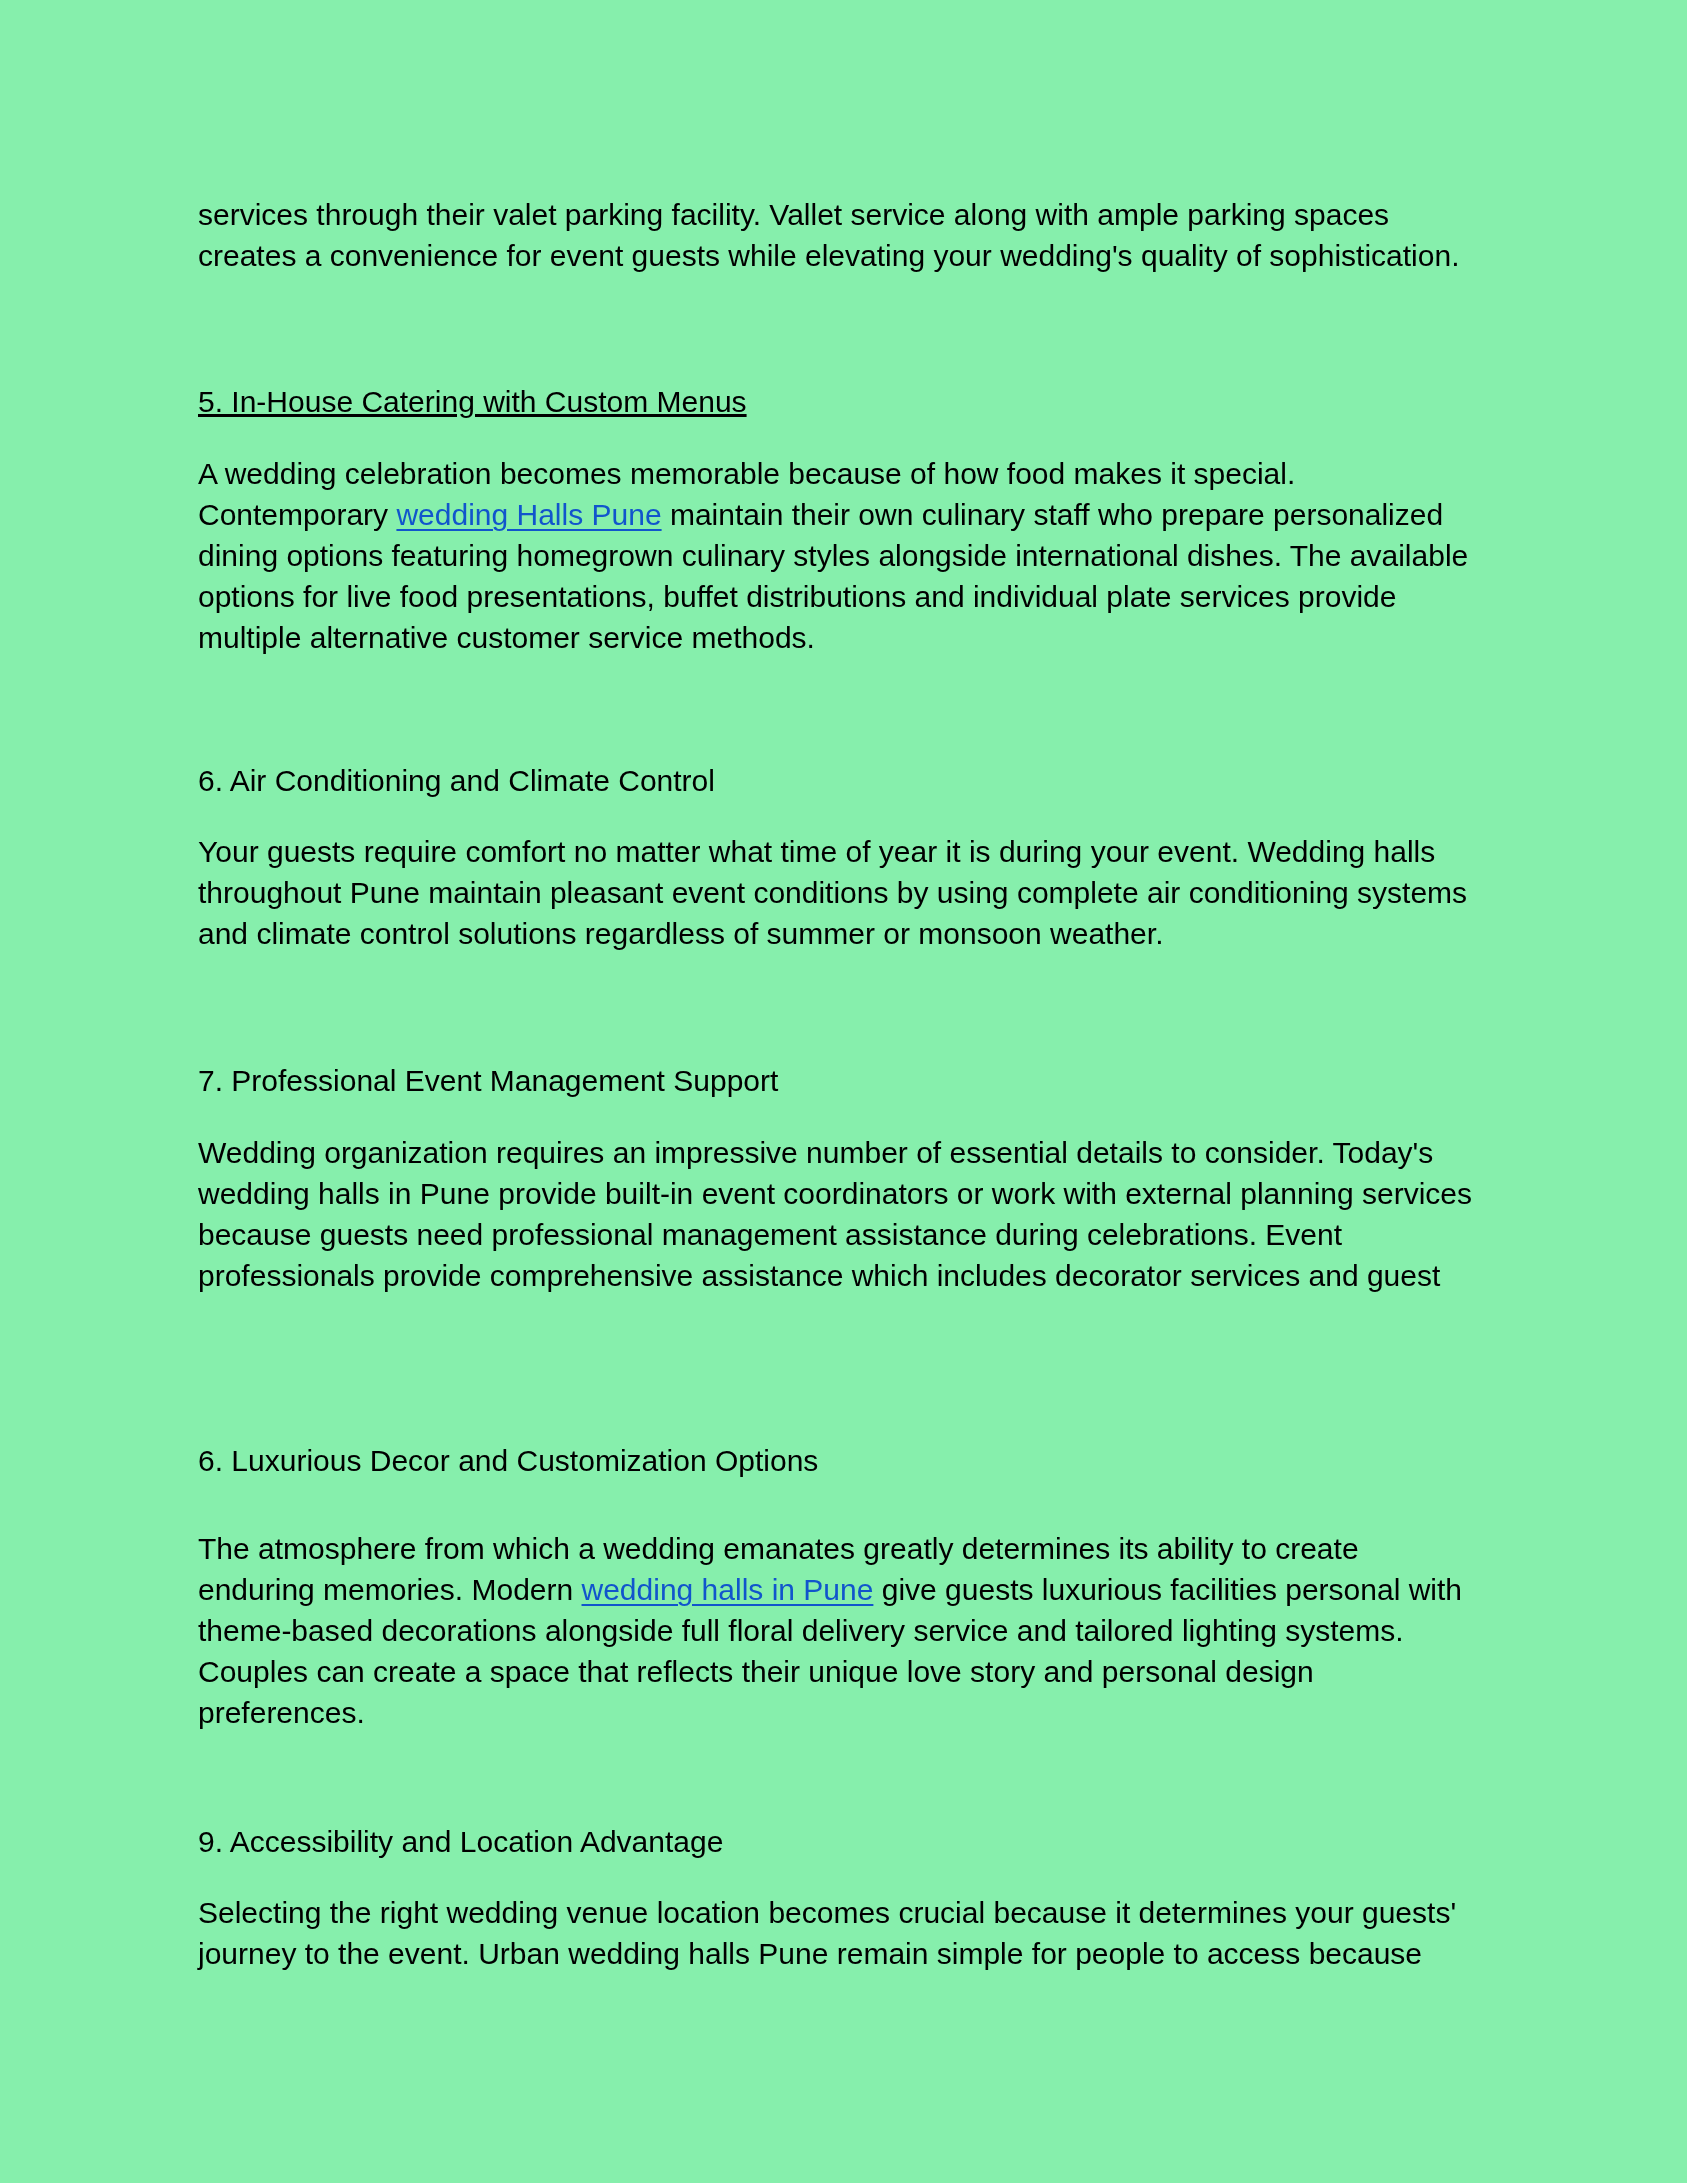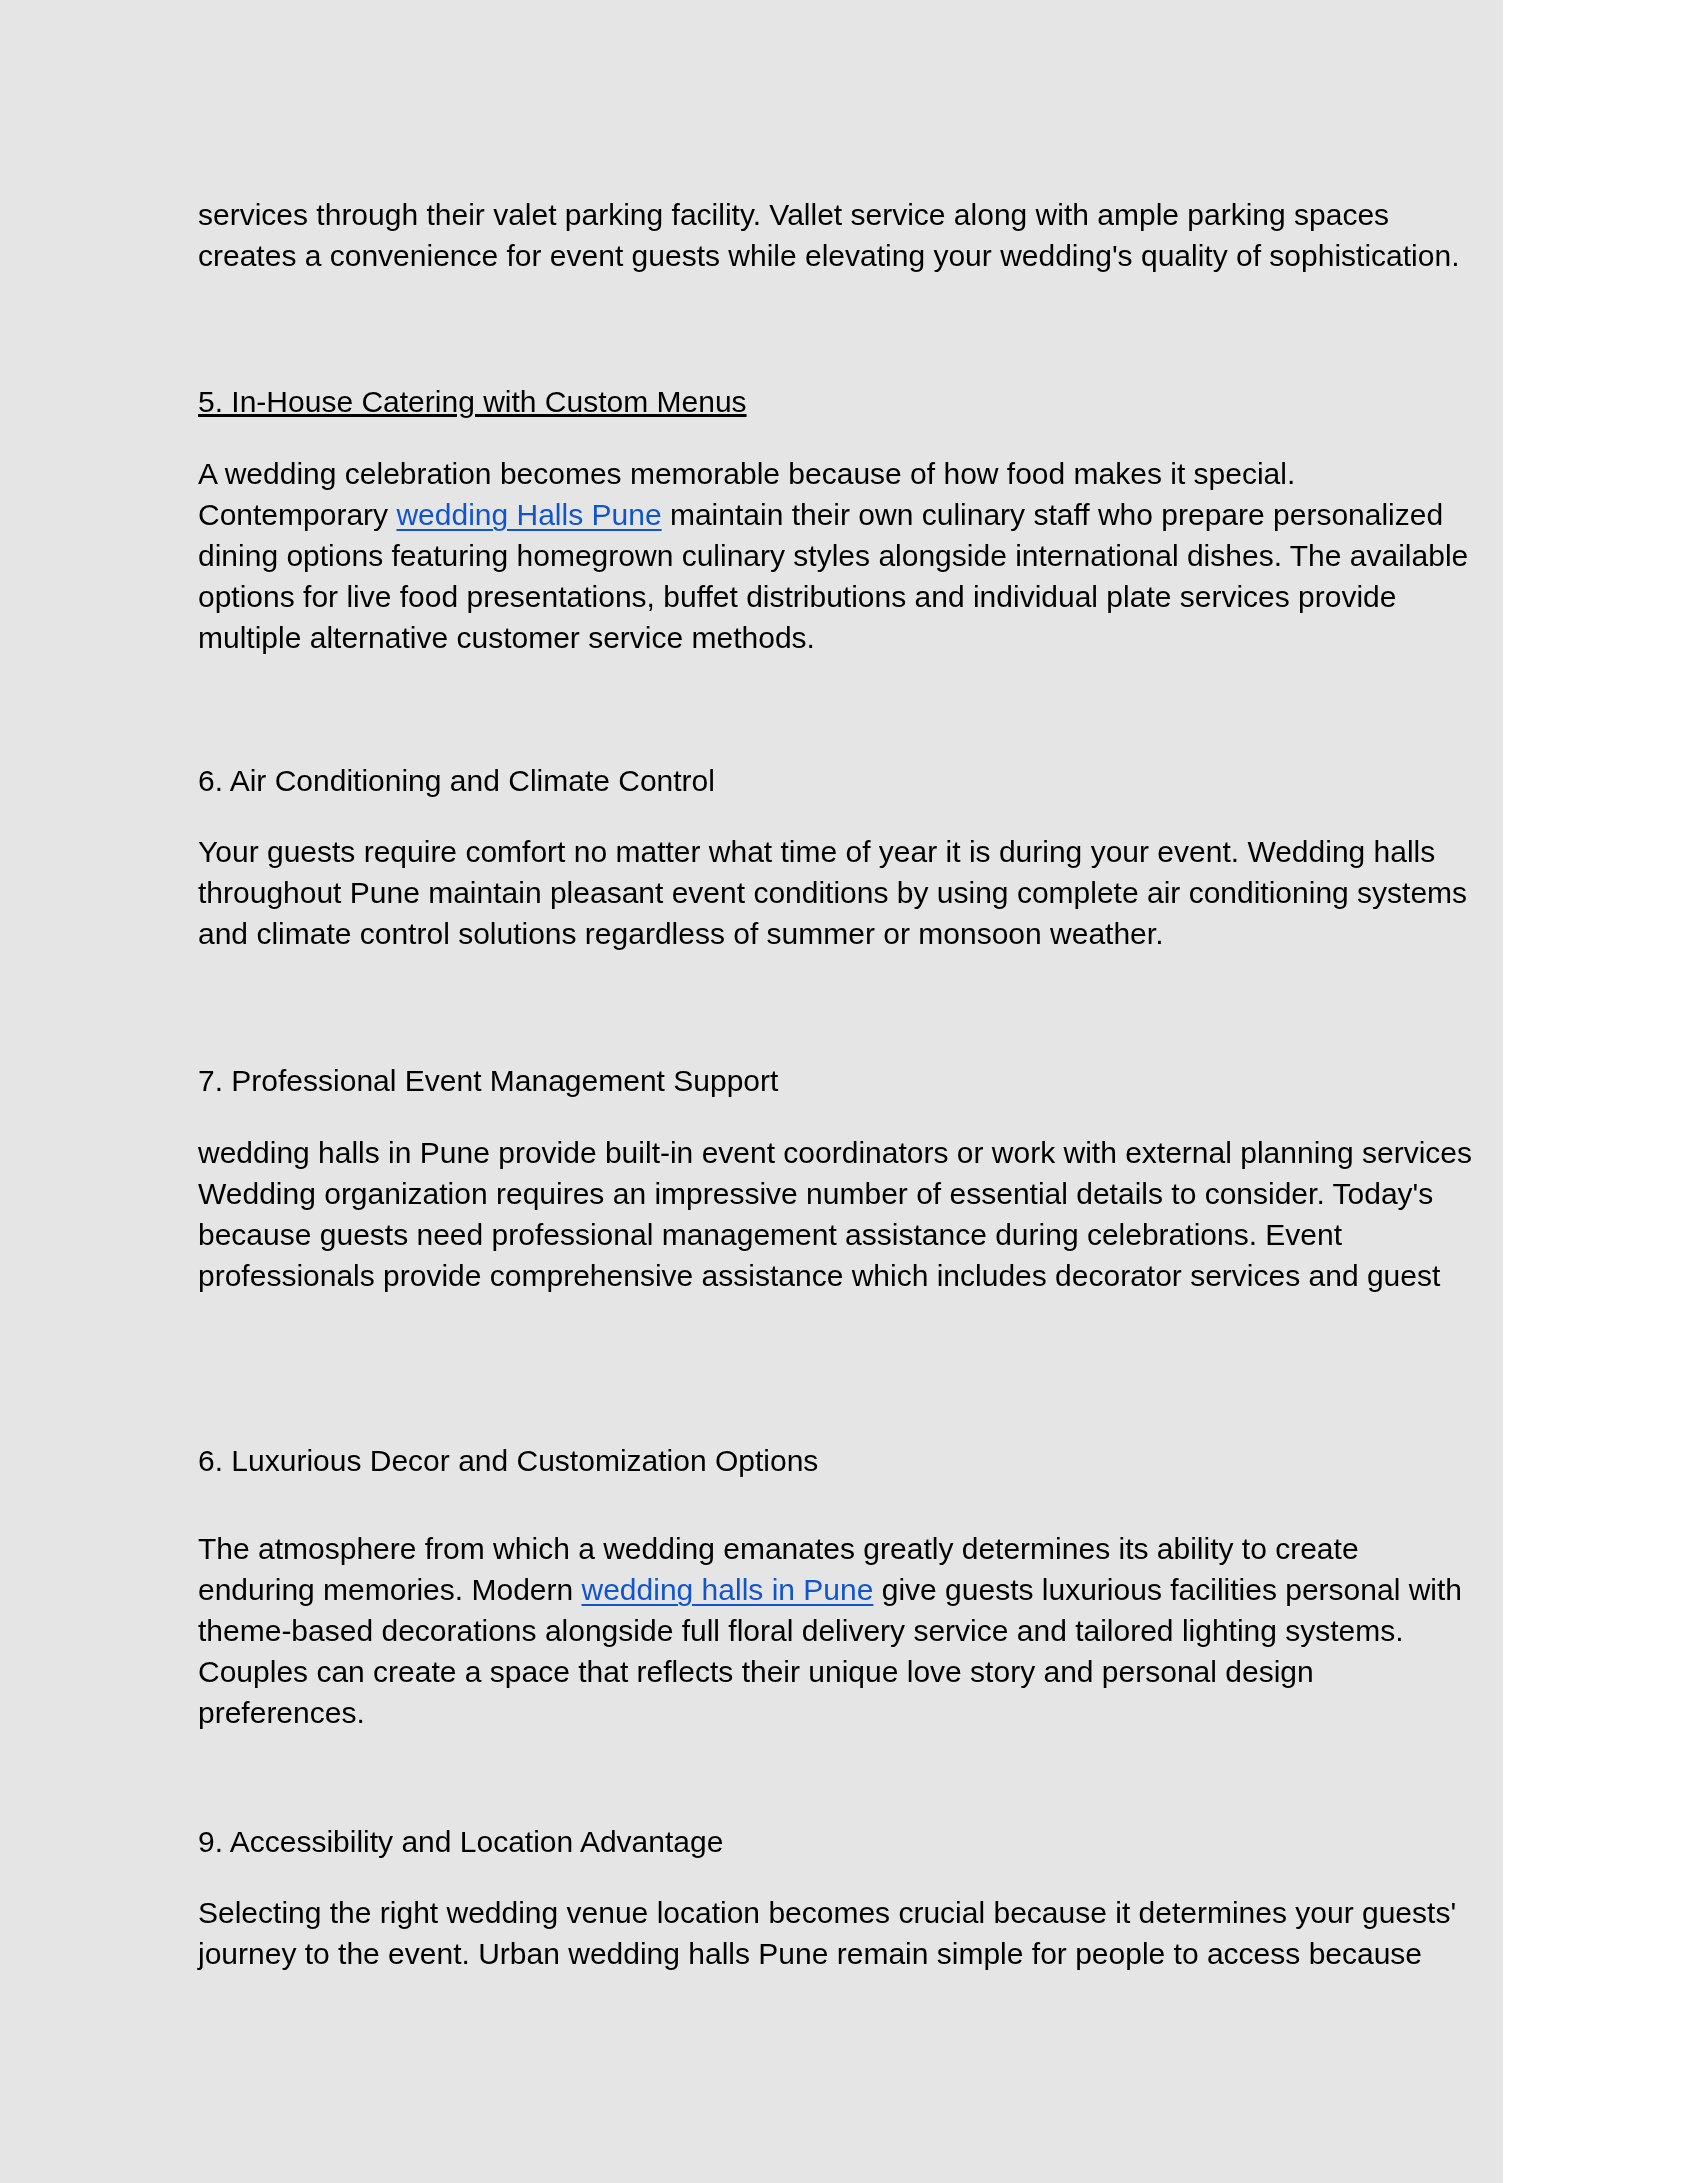--- a/index.html
+++ b/index.html
@@ -1,17 +1,17 @@
 <!DOCTYPE html>
 <html style="font-size:10.5px"><head>
 <meta charset="utf-8">
 <style>
   html, body { margin: 0; padding: 0; background: #ffffff; }
   body { width: 1687px; height: 2183px; position: relative; overflow: hidden; }
-  .page { position: absolute; left: 0; top: 0; width: 1503px; height: 2183px; background: #e5e5e5; }
+  .page { position: absolute; left: 0; top: 0; width: 1687px; height: 2183px; background: #86efac; }
   .block { position: absolute; left: 198px; font-family: "Liberation Sans", sans-serif; font-size: 30px; line-height: 41px; color: #000000; white-space: nowrap; }
   .line { display: block; height: 41px; }
   .link { color: #1155cc; text-decoration: underline; text-decoration-thickness: 2px; text-underline-offset: 4px; cursor: pointer; }
   #p0 { top: 194px; }
   #h5 { top: 381px; text-decoration: underline; }
   #p5 { top: 453px; }
   #h6 { top: 760px; }
   #p6 { top: 831px; }
   #h7 { top: 1060px; }
   #p7 { top: 1132px; }
@@ -43,22 +43,22 @@
     </div>
   <div class="block" id="p6">
       <span class="line"><span>Your guests require comfort no matter what time of year it is during your event. Wedding halls</span></span>
       <span class="line"><span>throughout Pune maintain pleasant event conditions by using complete air conditioning systems</span></span>
       <span class="line"><span>and climate control solutions regardless of summer or monsoon weather.</span></span>
     </div>
   <div class="block" id="h7">
       <span class="line"><span>7. Professional Event Management Support</span></span>
     </div>
   <div class="block" id="p7">
+      <span class="line"><span>Wedding organization requires an impressive number of essential details to consider. Today's</span></span>
       <span class="line"><span>wedding halls in Pune provide built-in event coordinators or work with external planning services</span></span>
-      <span class="line"><span>Wedding organization requires an impressive number of essential details to consider. Today's</span></span>
       <span class="line"><span>because guests need professional management assistance during celebrations. Event</span></span>
       <span class="line"><span>professionals provide comprehensive assistance which includes decorator services and guest</span></span>
     </div>
   <div class="block" id="h8">
       <span class="line"><span>6. Luxurious Decor and Customization Options</span></span>
     </div>
   <div class="block" id="p8">
       <span class="line"><span>The atmosphere from which a wedding emanates greatly determines its ability to create</span></span>
       <span class="line"><span>enduring memories. Modern </span><a class="link">wedding halls in Pune</a><span> give guests luxurious facilities personal with</span></span>
       <span class="line"><span>theme-based decorations alongside full floral delivery service and tailored lighting systems.</span></span>

